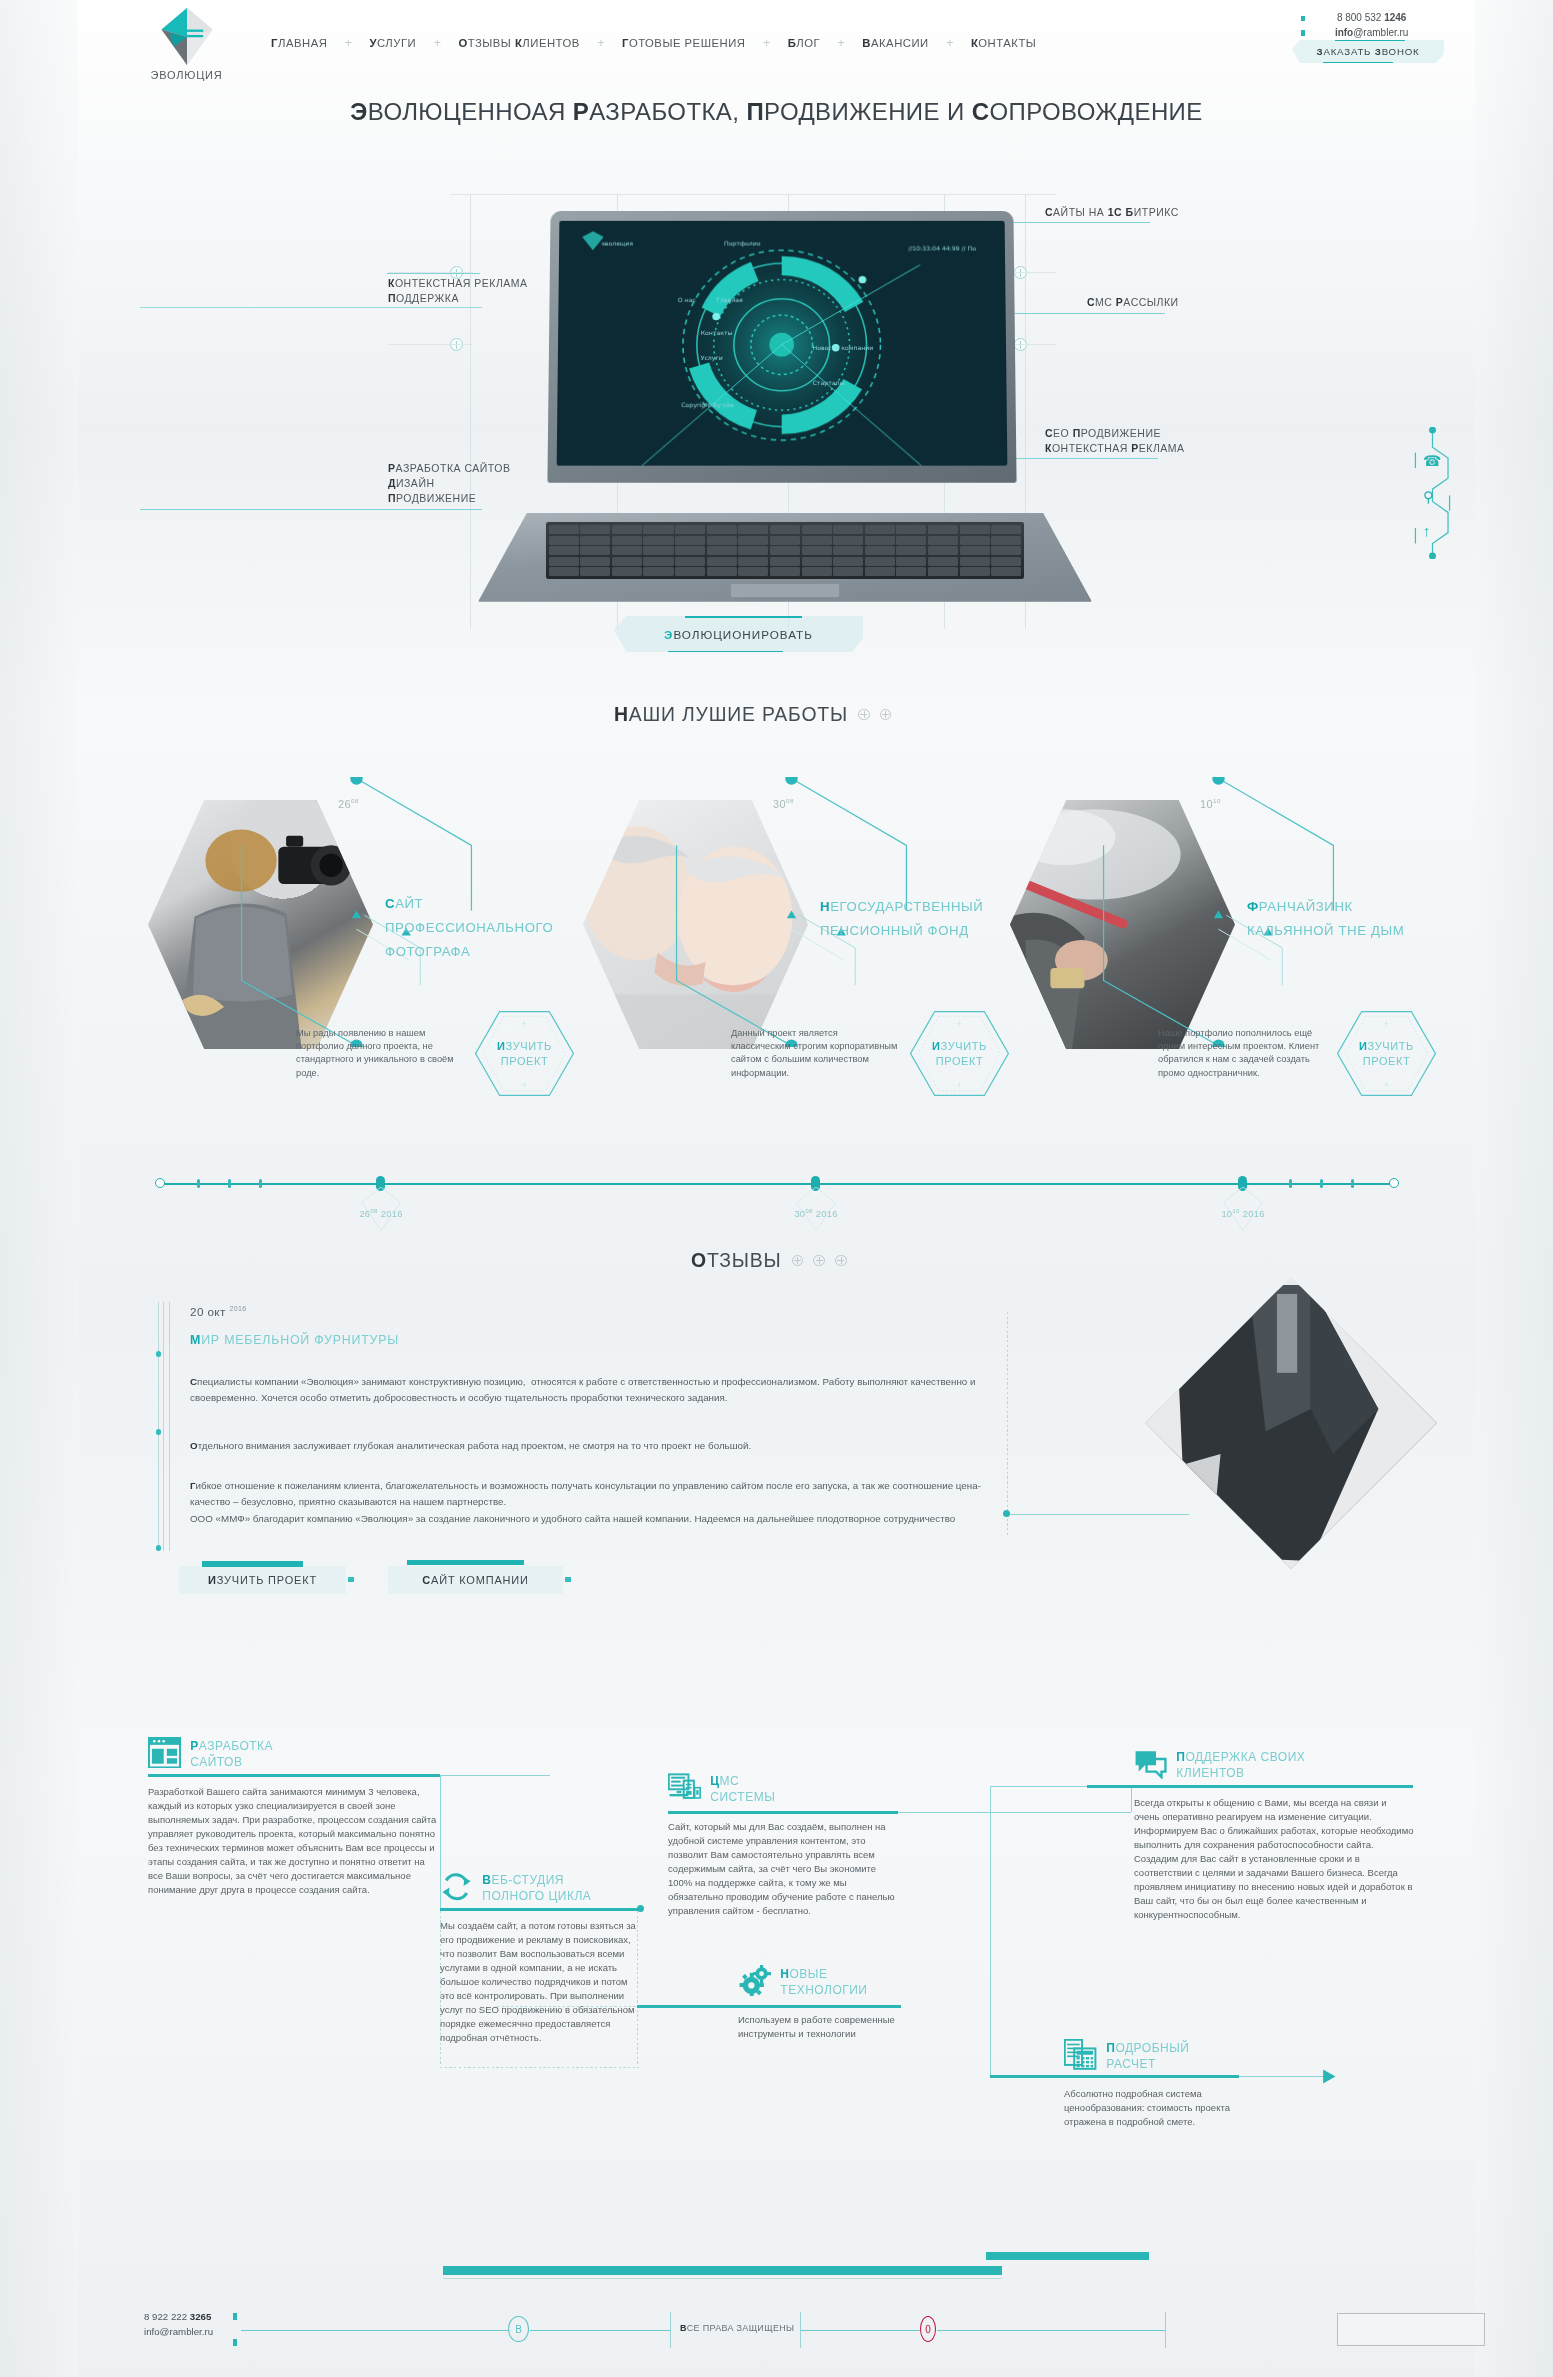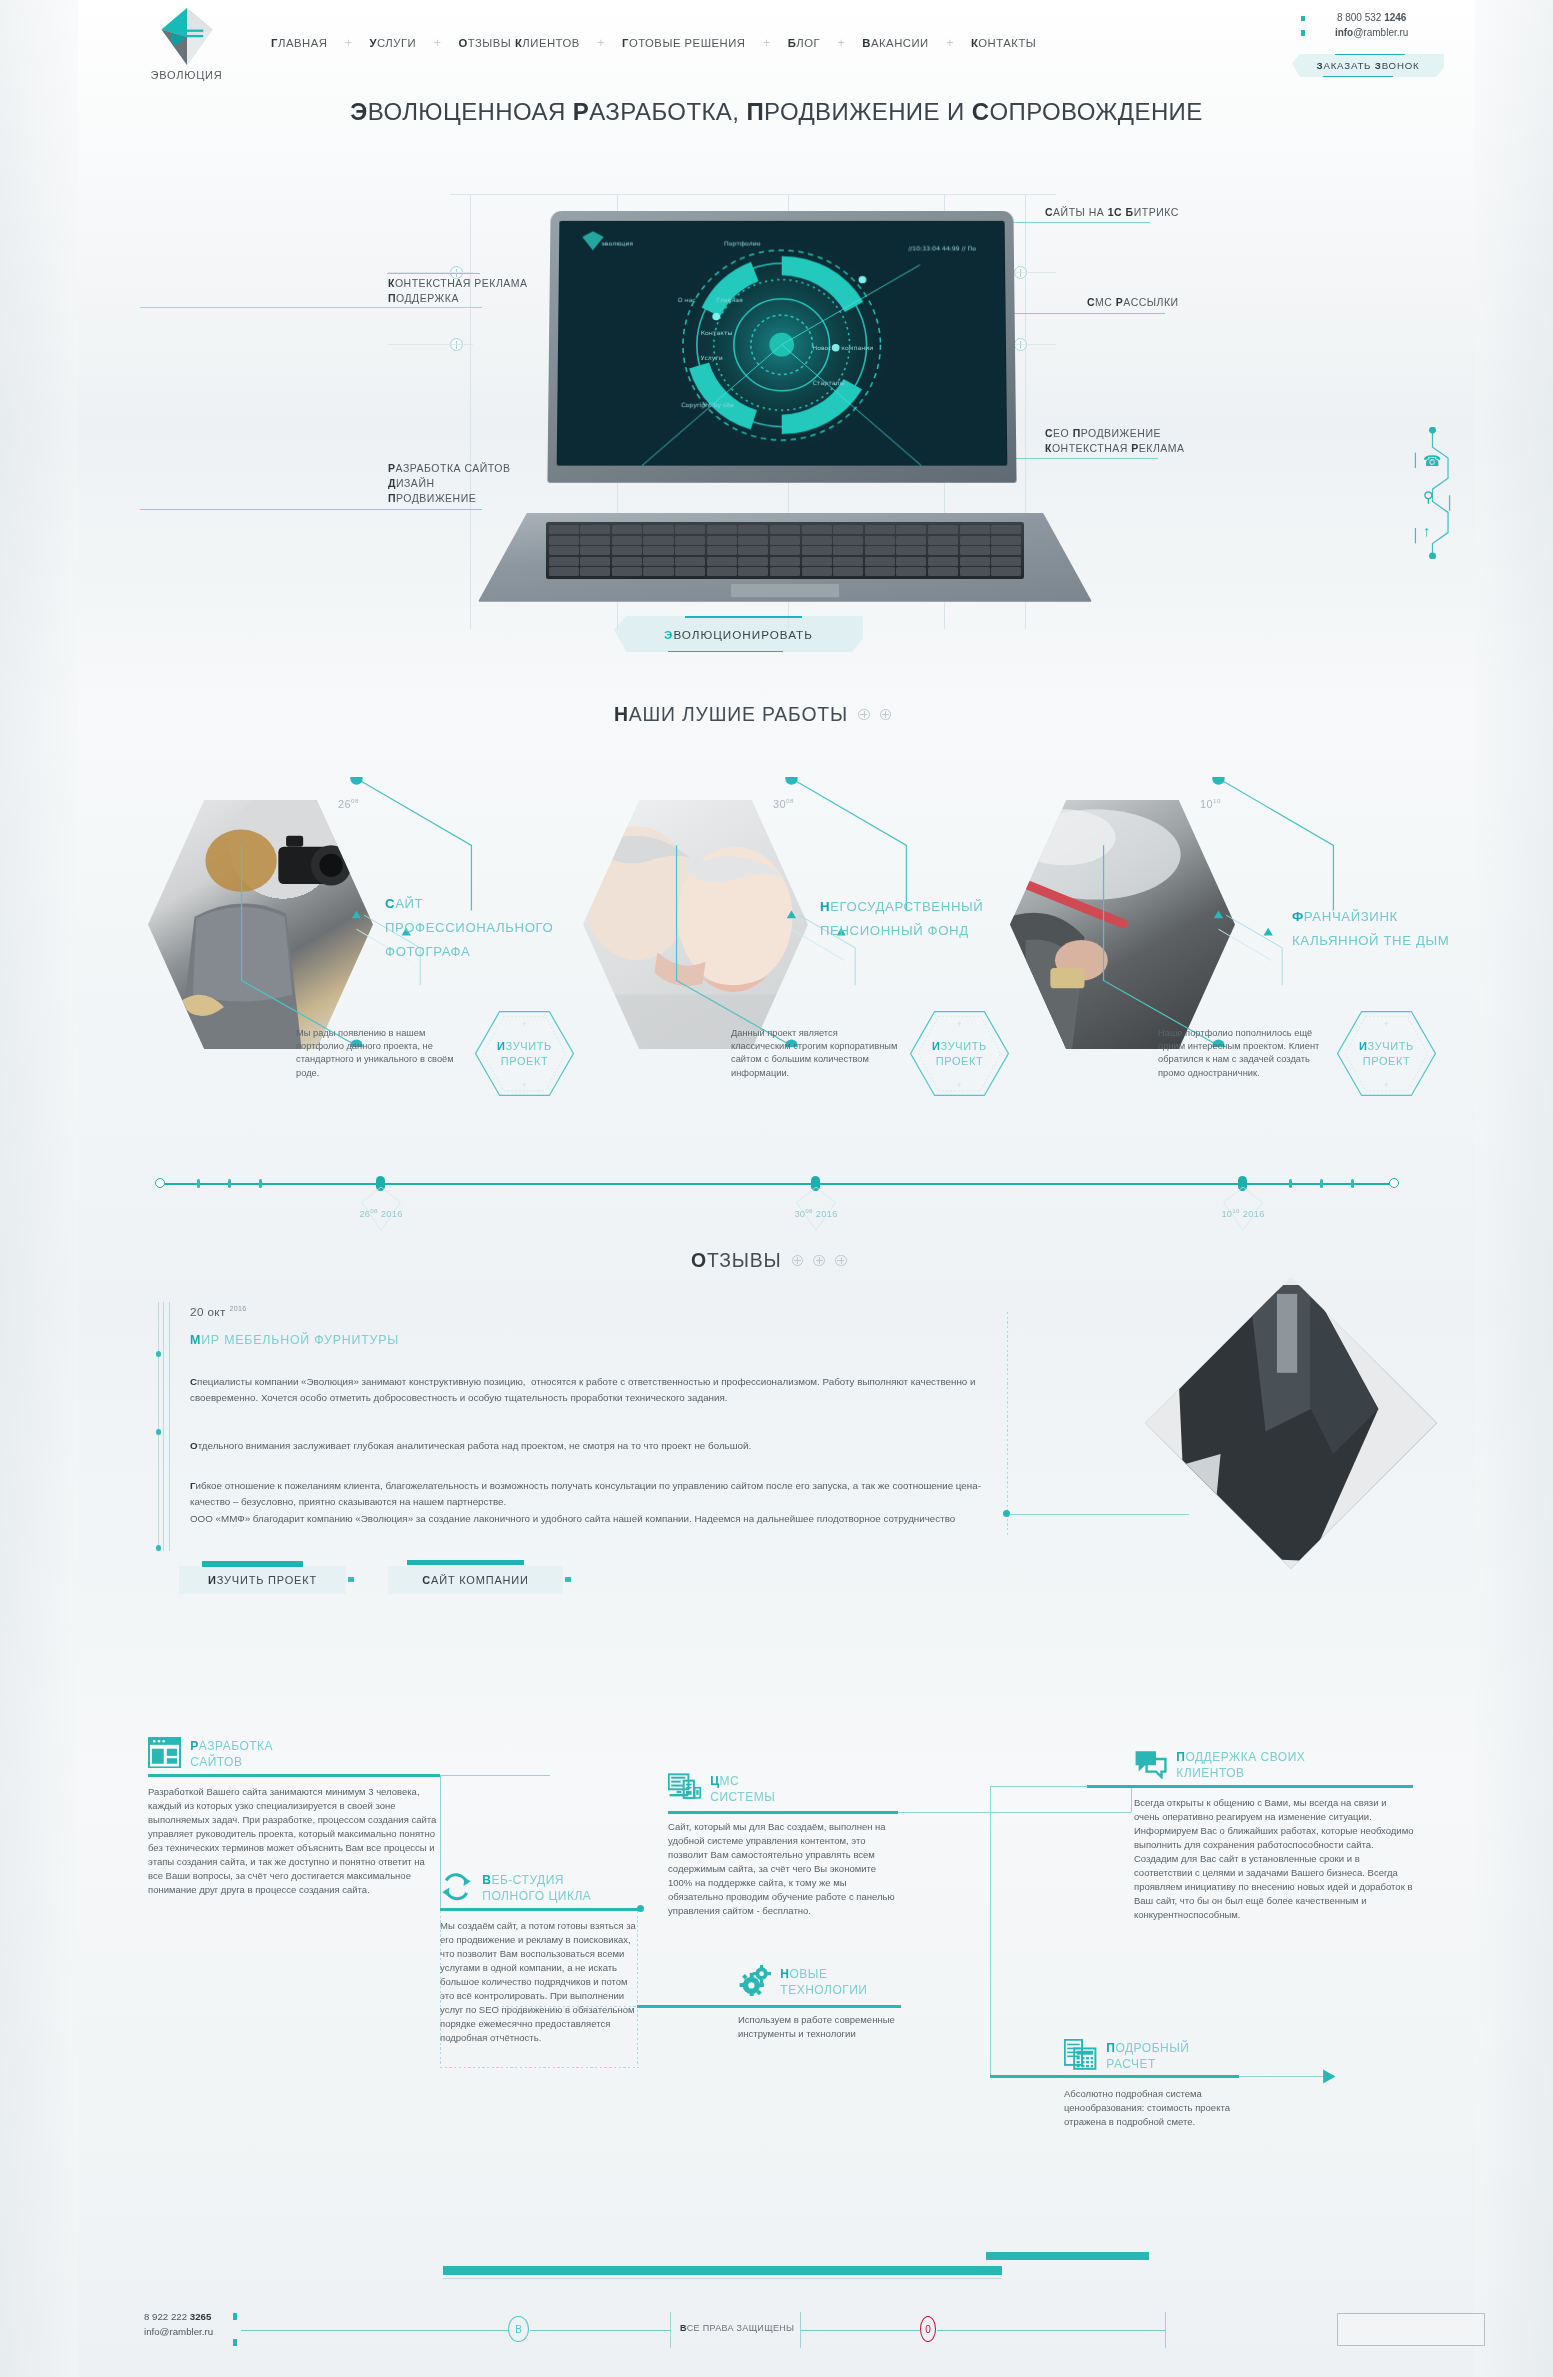--- a/index.html
+++ b/index.html
@@ -28,21 +28,21 @@
   .logo{position:absolute;left:140px;top:6.2px;width:93px;text-align:center;}
   .logo-mark{width:54px;height:61px;margin:0 auto;position:relative;}
   .logo-text{font-size:11px;letter-spacing:0.8px;color:#555b61;margin-top:2.3px;}
   .nav{position:absolute;left:268px;top:36px;display:flex;align-items:center;gap:0;}
   .nav-item{font-size:11.3px;letter-spacing:0.5px;color:#55595e;white-space:nowrap;cursor:pointer;padding:0 3.1px;}
   .nav-sep{width:36px;text-align:center;color:#c4ccd1;font-size:12.4px;user-select:none;}
   .contact{position:absolute;right:120px;top:11px;text-align:center;width:132px;}
   .contact-line{font-size:10px;color:#4d5358;line-height:14.8px;white-space:nowrap;position:relative;padding-left:9.3px;}
   .contact-line:before{content:"";position:absolute;left:0;top:4.7px;width:3.9px;height:5.4px;background:#27b5b5;}
   .callbtn{
-    position:absolute;right:109px;top:54px;width:152px;height:23px;
+    position:absolute;right:109px;top:40px;width:152px;height:23px;
     background:rgba(198,231,233,.45);
     display:flex;align-items:center;justify-content:center;
     font-size:9.7px;letter-spacing:0.8px;color:#3d464c;cursor:pointer;
     clip-path:polygon(7.8px 0,100% 0,100% 60%,144px 100%,7.8px 100%,0 40%);
   }
   .callbtn .bar-t{position:absolute;left:43px;top:-3.1px;width:70px;height:3.9px;background:#1fb3b3;}
   .callbtn .bar-b{position:absolute;left:31px;bottom:-3.1px;width:70px;height:3.9px;background:#1fb3b3;}
   .callbtn .sq{position:absolute;width:4.7px;height:4.7px;background:#3fbcbc;top:9.3px;}
   .callbtn .sq.l{left:-7.8px;} .callbtn .sq.r{right:-7.8px;}
 
@@ -568,21 +568,21 @@
           <polyline points="2,88 2,262 150,346" fill="none" stroke="#4ec2c6" stroke-width="1.6"></polyline>
           <circle cx="150" cy="2" r="8" fill="#29b7bb"></circle>
           <circle cx="150" cy="346" r="8" fill="#29b7bb"></circle>
           <polyline points="160,178 232,220 232,268" fill="none" stroke="#9fdde0" stroke-width="1.2"></polyline>
           <polyline points="150,196 218,236" fill="none" stroke="#c9eced" stroke-width="1.2"></polyline>
           <polygon points="150,172 156,182 144,182" fill="#29b7bb"></polygon>
           <polygon points="214,194 220,204 208,204" fill="#29b7bb"></polygon>
         </svg>
       </div>
       <div class="pdate">10<sup>10</sup></div>
-      <div class="ptitle" style="top:128px;margin-left:45px;">
+      <div class="ptitle" style="top:118px;">
         <span class="tcap">Ф</span>РАНЧАЙЗИНК<br>КАЛЬЯННОЙ THE ДЫМ
       </div>
       <div class="pdesc">Наше портфолио пополнилось ещё одним интересным проектом. Клиент обратился к нам с задачей создать промо одностраничник.</div>
       <div class="pbtn">
         <svg viewBox="0 0 130 112" style="font-size:14px">
           <polygon points="33,2 97,2 128,56 97,110 33,110 2,56" fill="none" stroke="#54c4c8" stroke-width="1.6"></polygon>
           <polygon points="38,8 92,8 118,56 92,104 38,104 12,56" fill="none" stroke="#bfe7e9" stroke-width="1" stroke-dasharray="2 3"></polygon>
           <text x="65" y="22" fill="#bfe7e9" font-size="11" text-anchor="middle">+</text>
           <text x="65" y="100" fill="#bfe7e9" font-size="11" text-anchor="middle">+</text>
         </svg>

